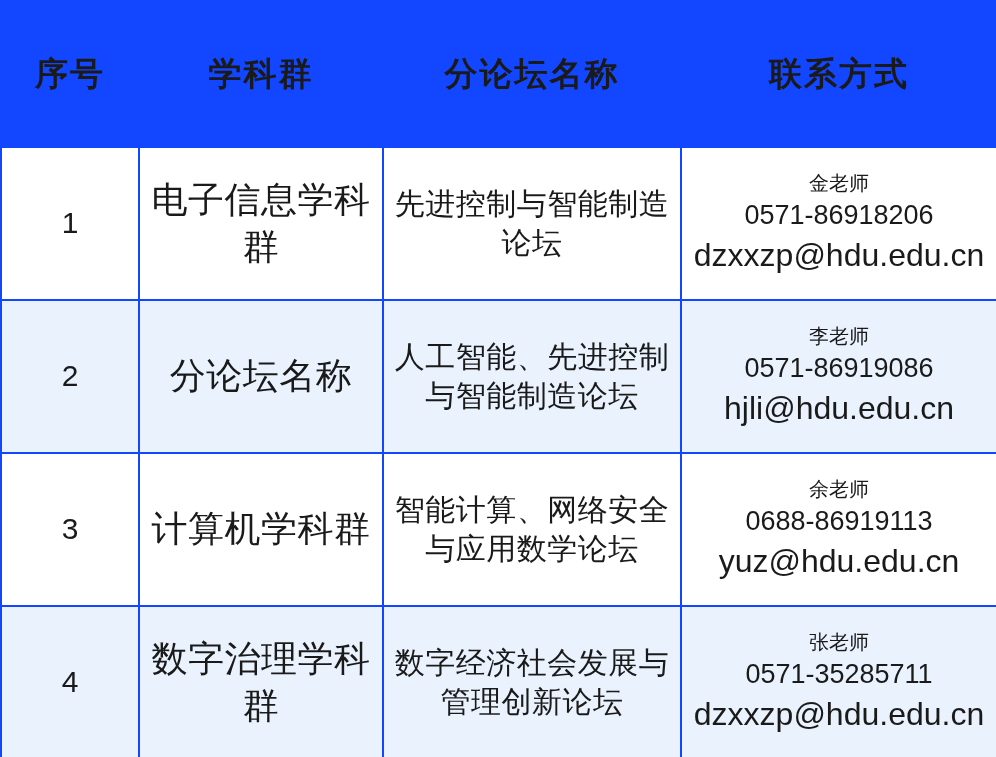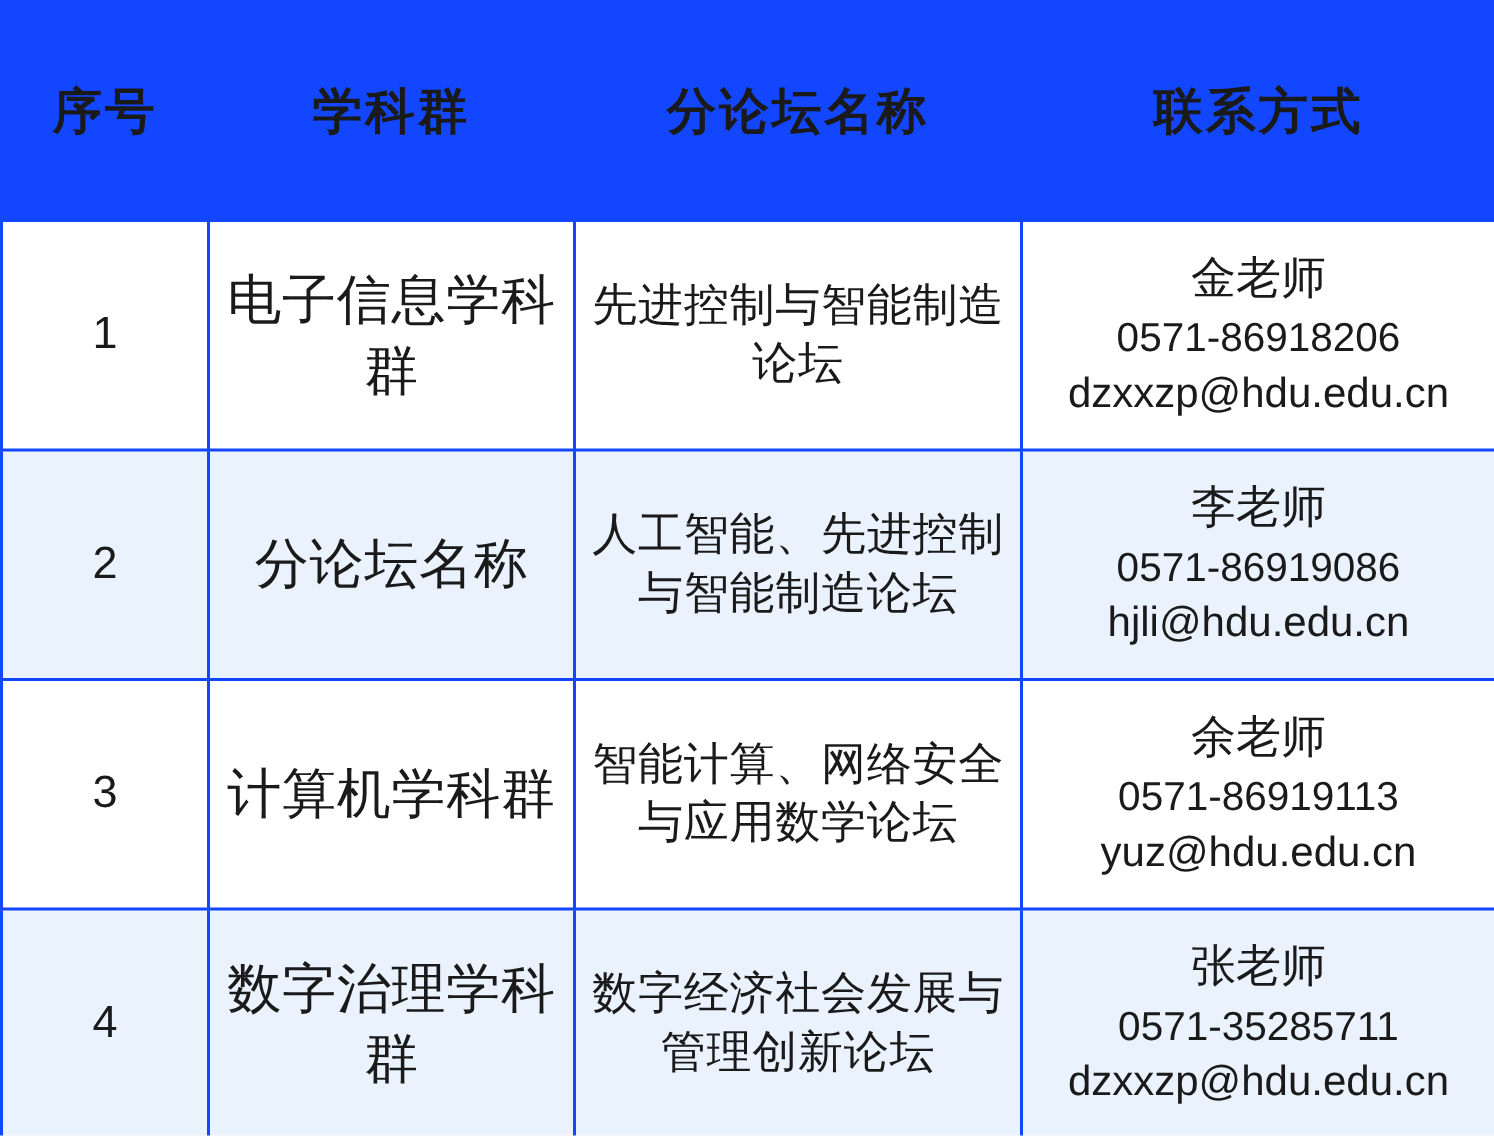--- a/index.html
+++ b/index.html
@@ -68,23 +68,23 @@
     letter-spacing: 0.5px;
   }
   td.cell-contact {
     font-size: 28px;
     line-height: 1.36;
   }
   .contact-line {
     display: block;
     white-space: nowrap;
   }
-  .contact-name { font-size: 30px; }
+  .contact-name { font-size: 20px; }
   .contact-phone { font-size: 27px; }
-  .contact-email { font-size: 28px; }
+  .contact-email { font-size: 32px; }
 </style>
 </head>
 <body>
 
 <div class="table-wrap">
   <table class="forum-table">
     <colgroup>
       <col class="c-index">
       <col class="c-group">
       <col class="c-forum">
@@ -118,21 +118,21 @@
           <span class="contact-line contact-phone">0571-86919086</span>
           <span class="contact-line contact-email">hjli@hdu.edu.cn</span>
         </td>
       </tr>
       <tr class="row-odd">
         <td class="cell-index">3</td>
         <td class="cell-group">计算机学科群</td>
         <td class="cell-forum">智能计算、网络安全与应用数学论坛</td>
         <td class="cell-contact">
           <span class="contact-line contact-name">余老师</span>
-          <span class="contact-line contact-phone">0571-86919113</span>
+          <span class="contact-line contact-phone">0688-86919113</span>
           <span class="contact-line contact-email">yuz@hdu.edu.cn</span>
         </td>
       </tr>
       <tr class="row-even">
         <td class="cell-index">4</td>
         <td class="cell-group">数字治理学科群</td>
         <td class="cell-forum">数字经济社会发展与管理创新论坛</td>
         <td class="cell-contact">
           <span class="contact-line contact-name">张老师</span>
           <span class="contact-line contact-phone">0571-35285711</span>

